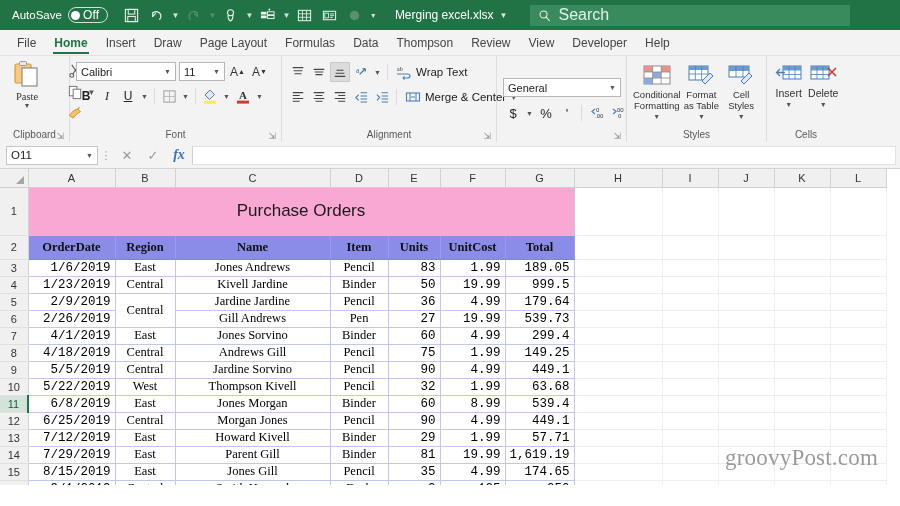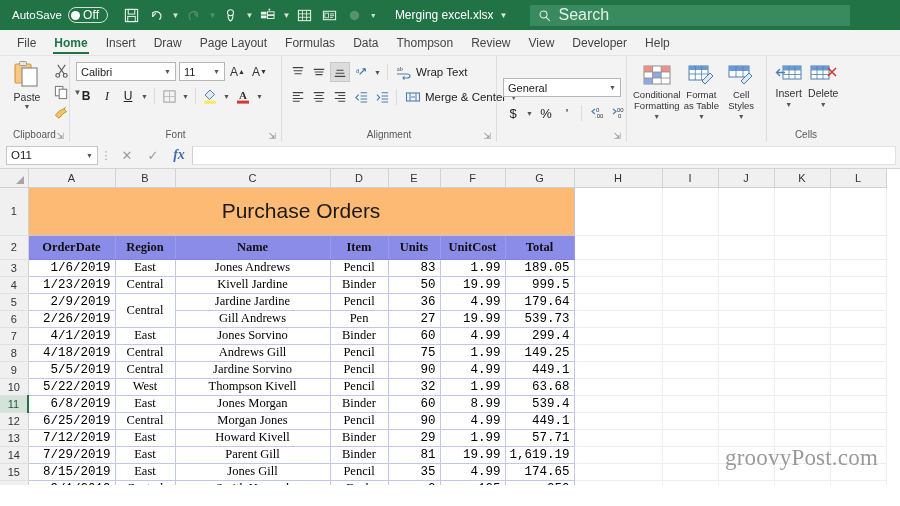--- a/index.html
+++ b/index.html
@@ -121,21 +121,21 @@
     position: relative;
     line-height: 15px;
   }
   .gdlg {
     position: absolute; right: 5px; bottom: 1px;
     font-size: 9px; color: #8a8a8a;
   }
 
   
   .g-clip { width: 70px; }
-  .clipcol { display: flex; gap: 4px; }
+  .clipcol { display: flex; gap: 18px; font-family: Liberation Serif, serif; }
   .pastebtn {
     width: 42px; display: flex; flex-direction: column; align-items: center;
     font-size: 10.5px; color: #333;
   }
   .pastebtn .lbl { margin-top: 1px; }
   .pastebtn .car { font-size: 7px; color: #555; line-height: 8px; }
   .cliprow { display: flex; flex-direction: column; gap: 2px; padding-top: 2px; }
   .cliprow .line { display: flex; align-items: center; gap: 2px; }
   .miniicon { width: 18px; height: 17px; display: flex; align-items: center; justify-content: center; }
 
@@ -248,27 +248,27 @@
     padding: 0 4px;
     height: 17px;
     white-space: nowrap;
     overflow: hidden;
   }
   td.cell.num { text-align: right; font-family: Liberation Mono, monospace; }
   td.cell.ctr { text-align: center; }
   td.cell.blank { border-right: 1px solid #eeeeee; border-bottom: 1px solid #eeeeee; }
   td.title {
     font-family: "Liberation Sans", sans-serif;
-    font-size: 21px;
+    font-size: 17px;
     text-align: center;
     color: #1a1a1a;
     height: 48px;
     border-right: 1px solid #bfc4e8;
     border-bottom: 1px solid #bfc4e8;
-    background: #fdba74;
+    background: #f9a8d4;
   }
   td.hdrcell {
     background: #8b8ce8;
     font-family: "Liberation Serif", serif;
     font-weight: bold;
     font-size: 12.5px;
     color: #101010;
     text-align: center;
     height: 24px;
     border-right: 1px solid #9a9bee;
@@ -659,20 +659,21 @@
               <rect x="2" y="3" width="20" height="11" fill="#fff" stroke="#4a7fb5" stroke-width="1"></rect>
               <rect x="2" y="3" width="20" height="5" fill="#6d9bd1"></rect>
               <path d="M9 3 V14 M16 3 V14" stroke="#4a7fb5" stroke-width=".8"></path>
               <path d="M14 18 L22 10 L25 13 L17 21 Z" fill="#dfe9f5" stroke="#4a7fb5" stroke-width="1"></path>
             </svg>
         </span>
         <span>Cell Styles</span>
         <span style="font-size:7px;color:#555">▼</span>
       </div>
     </div>
+    <div class="glabel">Styles</div>
   </div>
 
   <div class="rgroup g-cells">
     <div class="gbody" style="justify-content:center;gap:3px;padding-top:3px">
       <div class="cellbtn">
         <span>
           <svg width="28" height="24" viewBox="0 0 28 24">
               <rect x="8" y="3" width="18" height="13" fill="#fff" stroke="#4a7fb5" stroke-width="1"></rect>
               <rect x="8" y="3" width="18" height="4.5" fill="#6d9bd1"></rect>
               <path d="M8 11.5 H26 M14 3 V16 M20 3 V16" stroke="#4a7fb5" stroke-width=".8"></path>

